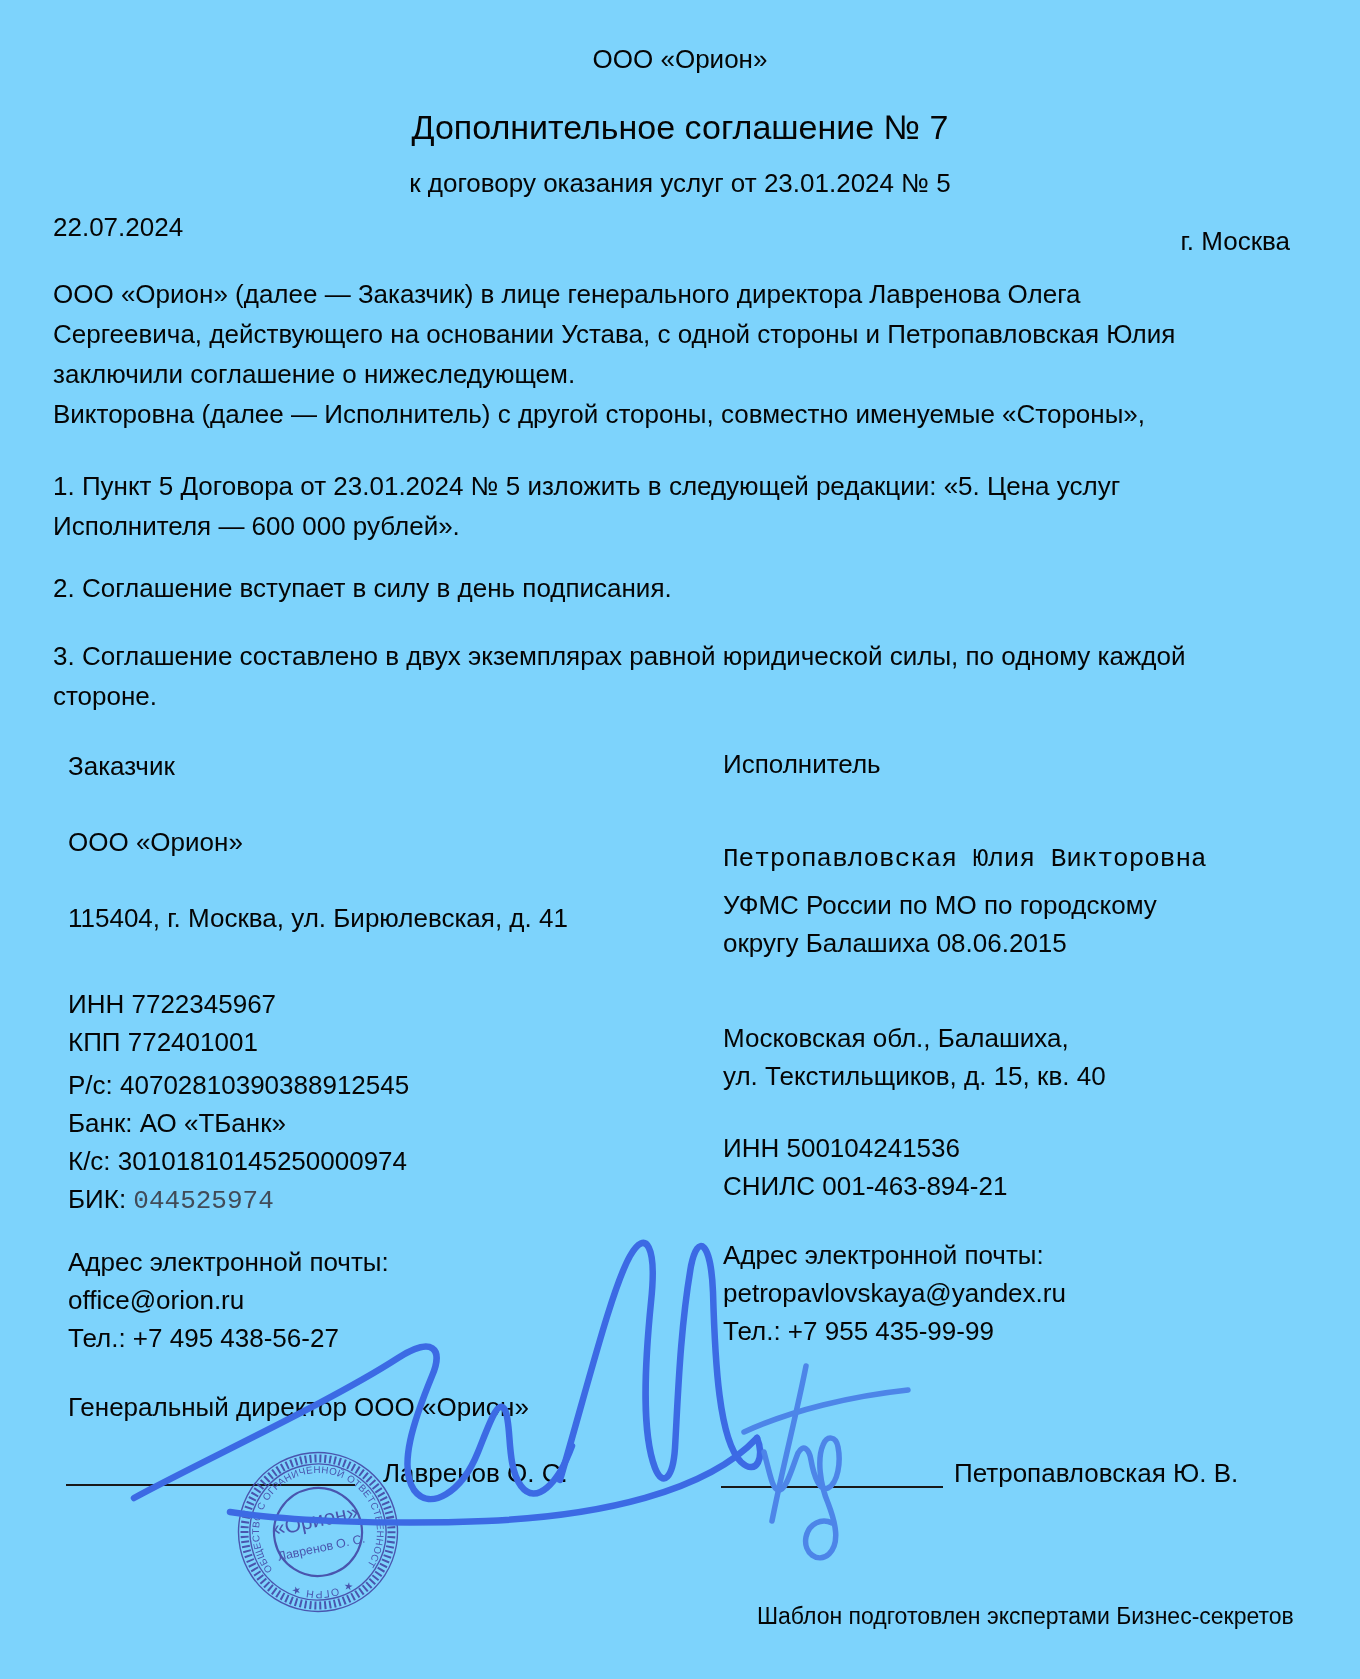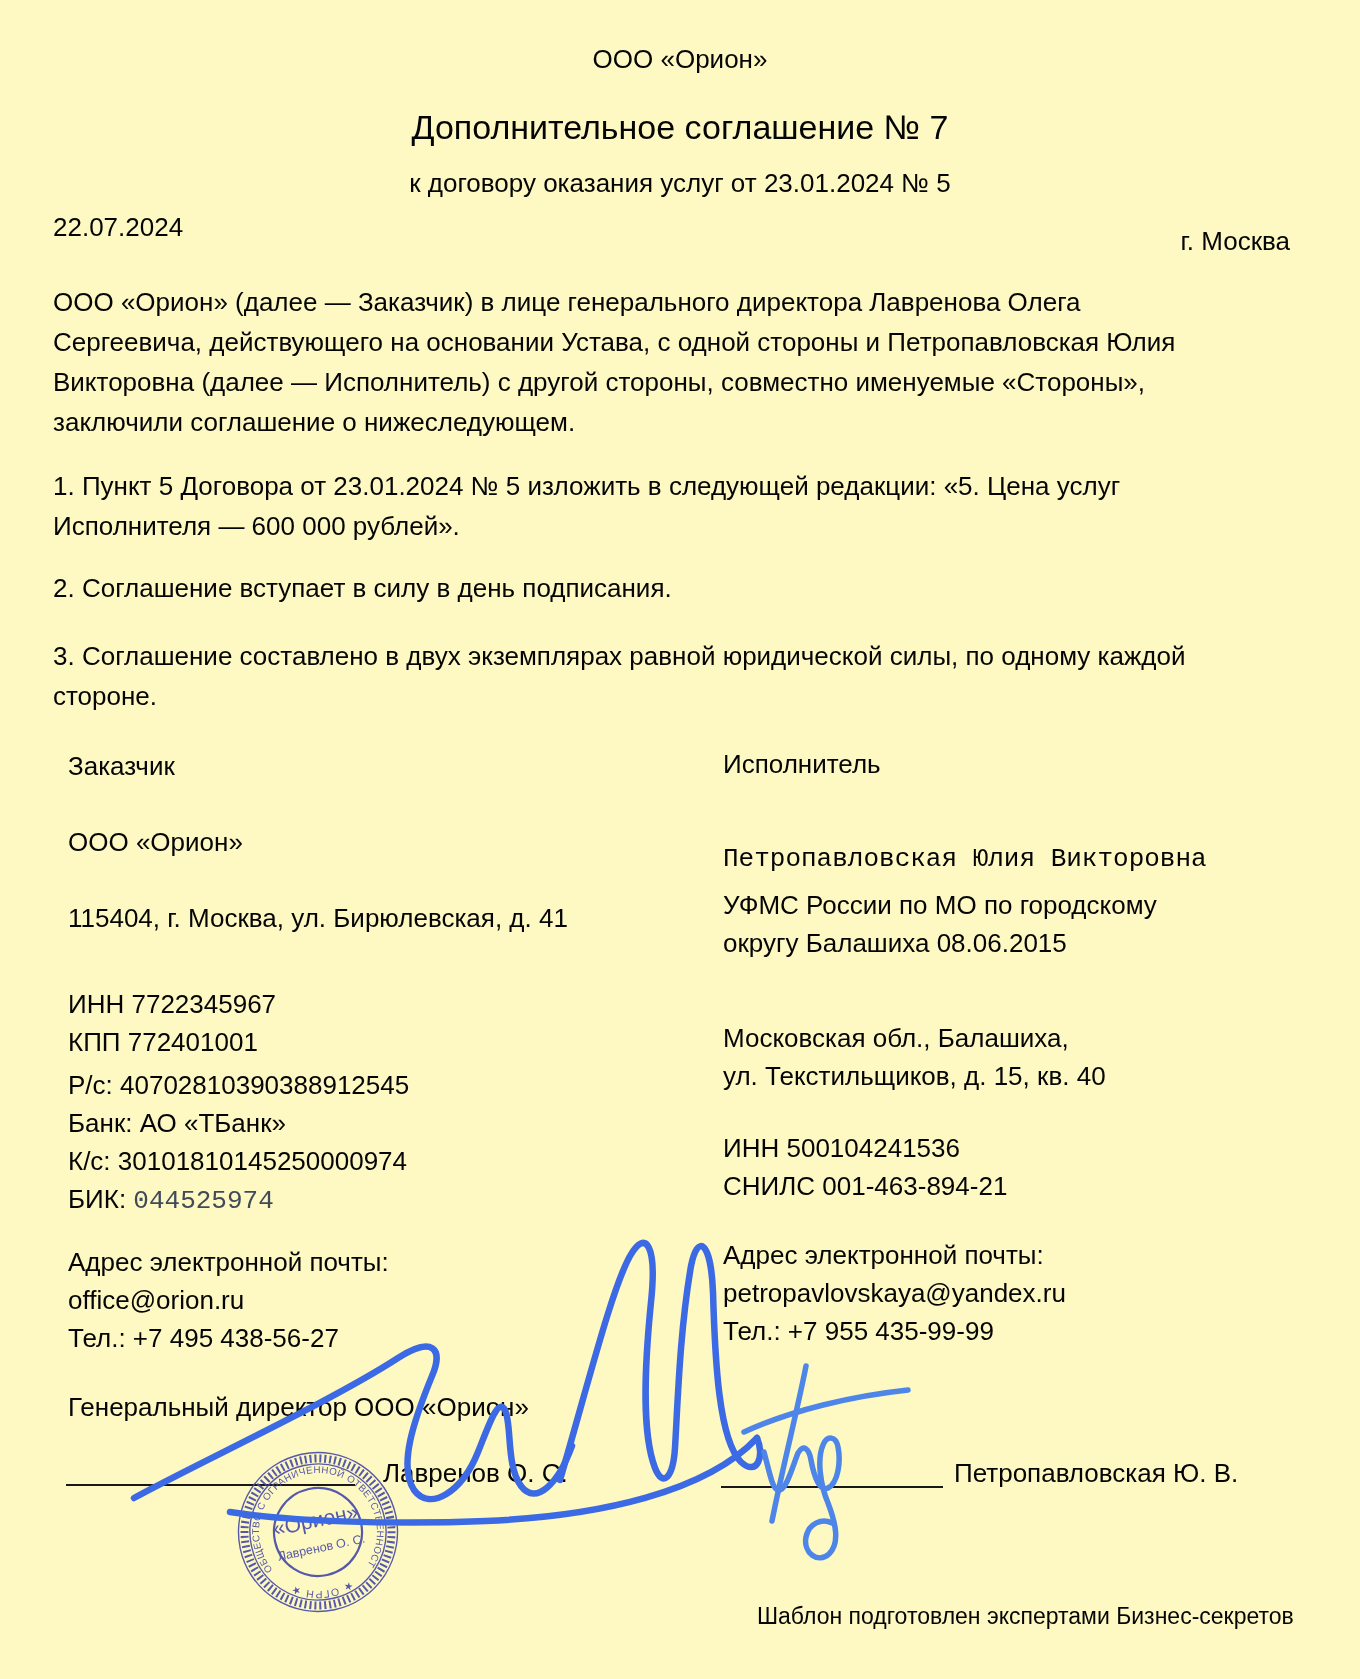--- a/index.html
+++ b/index.html
@@ -1,16 +1,16 @@
 <!DOCTYPE html>
 <html><head>
 <meta charset="utf-8">
 <style>
   html,body{margin:0;padding:0;background:#ffffff;}
-  .page{position:relative;width:1360px;height:1679px;background:#fef9c3;overflow:hidden;
+  .page{position:relative;width:1360px;height:1679px;background:#7dd3fc;overflow:hidden;
         font-family:"Liberation Sans", sans-serif;color:#050505;}
   .abs{position:absolute;white-space:nowrap;}
   .ctr{left:0;right:0;text-align:center;}
   .fs26{font-size:26px;}
   .title{font-size:34px;}
   .ln{height:40px;line-height:40px;font-size:26px;}
   .cl{height:38px;line-height:38px;font-size:26px;}
   .sigline{position:absolute;border-top:2px solid #181818;height:0;}
   .footer{font-size:23px;}
   .bikval{color:#414b58;font-family:Liberation Mono, monospace;}
@@ -21,25 +21,25 @@
 
 <div class="page">
 
   <div class="abs ctr fs26" style="top:44px;">ООО «Орион»</div>
   <div class="abs ctr title" style="top:108px;">Дополнительное соглашение № 7</div>
   <div class="abs ctr fs26" style="top:168px;">к договору оказания услуг от 23.01.2024 № 5</div>
 
   <div class="abs fs26" style="left:53px;top:212px;">22.07.2024</div>
   <div class="abs fs26" style="right:70px;top:226px;margin-left:23px;">г. Москва</div>
 
-  <div class="abs" style="left:53px;top:282px;">
+  <div class="abs" style="left:53px;top:274px;">
     <div class="ln">ООО «Орион» (далее — Заказчик) в лице генерального директора Лавренова Олега</div>
     <div class="ln">Сергеевича, действующего на основании Устава, с одной стороны и Петропавловская Юлия</div>
+    <div class="ln">заключили соглашение о нижеследующем.</div>
     <div class="ln">Викторовна (далее — Исполнитель) с другой стороны, совместно именуемые «Стороны»,</div>
-    <div class="ln">заключили соглашение о нижеследующем.</div>
   </div>
 
   <div class="abs" style="left:53px;top:466px;">
     <div class="ln">1. Пункт 5 Договора от 23.01.2024 № 5 изложить в следующей редакции: «5. Цена услуг</div>
     <div class="ln">Исполнителя — 600 000 рублей».</div>
   </div>
 
   <div class="abs ln" style="left:53px;top:568px;">2. Соглашение вступает в силу в день подписания.</div>
 
   <div class="abs" style="left:53px;top:636px;">

